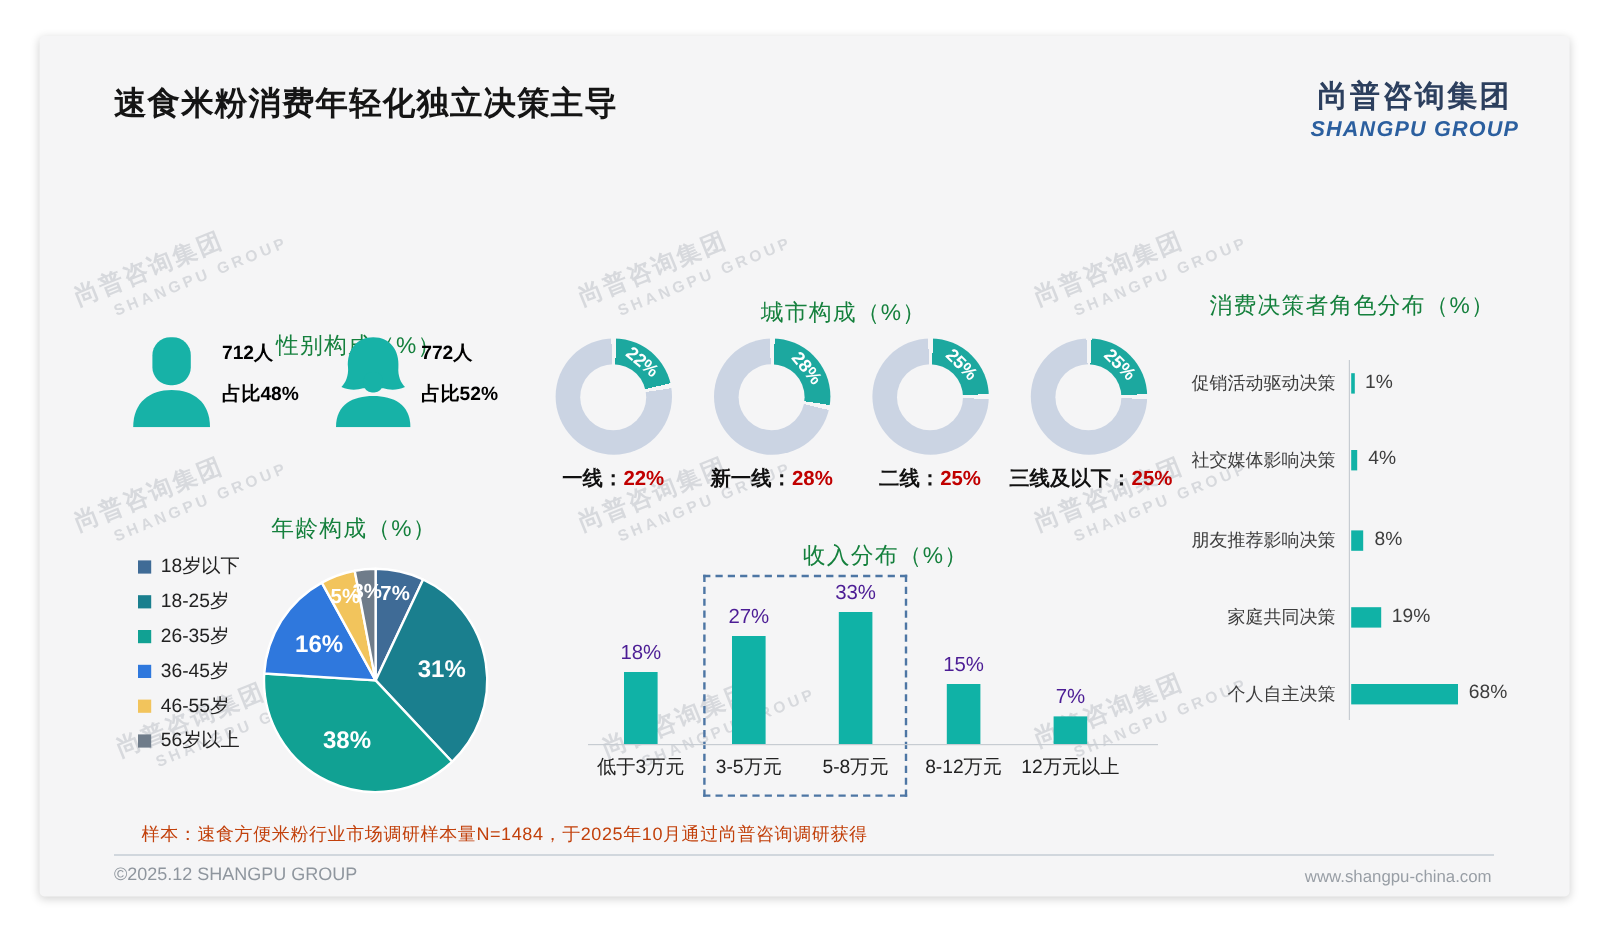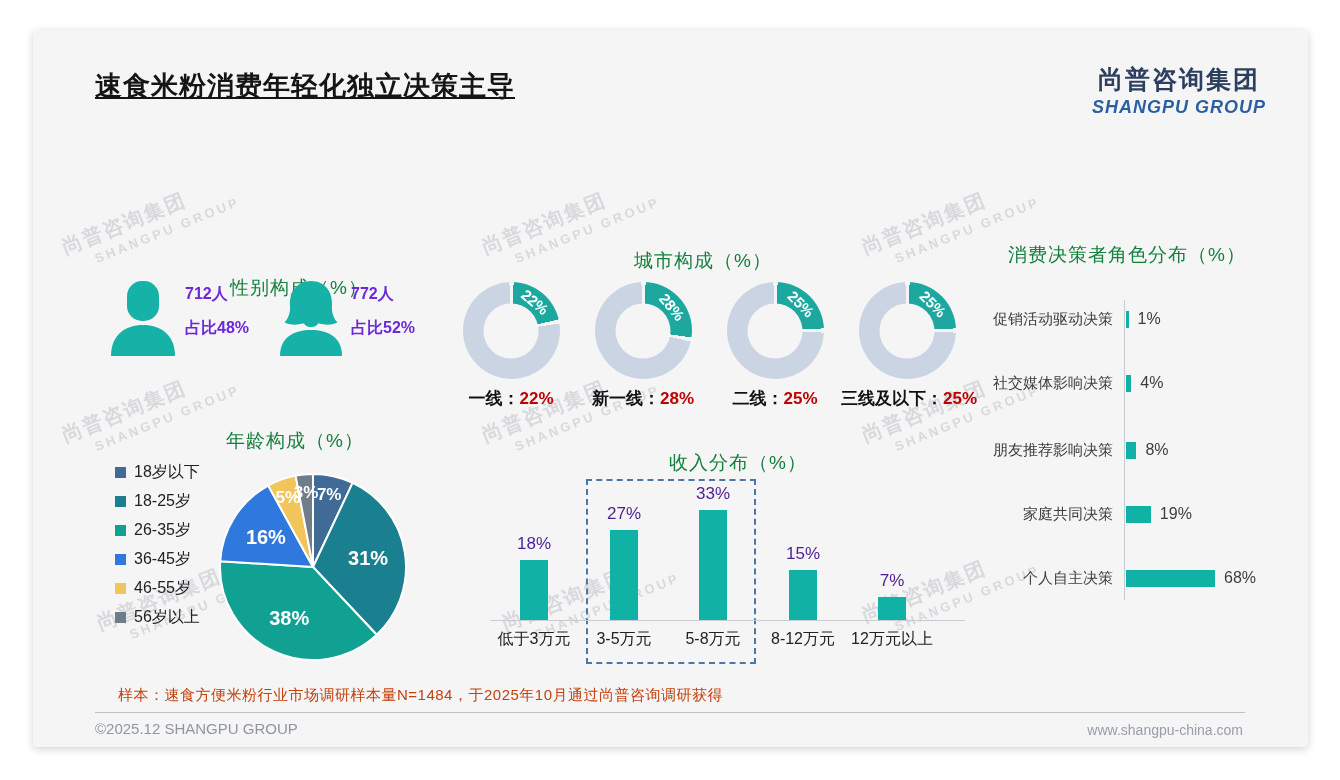--- a/index.html
+++ b/index.html
@@ -19,33 +19,33 @@
   .wm-layer{position:absolute;inset:0;z-index:1;pointer-events:none;}
   .wm{
     position:absolute;transform:translate(-50%,-50%) rotate(-22deg);
     color:rgba(122,130,143,0.24);text-align:left;white-space:nowrap;
   }
   .wm .cn{font-size:20px;font-weight:bold;letter-spacing:2px;}
   .wm .en{font-size:13px;font-weight:bold;letter-spacing:3px;margin-left:26px;margin-top:1px;}
   
   .page-title{
     position:absolute;left:62px;top:38px;margin:0;
-    font-size:27px;font-weight:bold;color:#151515;letter-spacing:1px;text-decoration:underline;
+    font-size:27px;font-weight:bold;color:#151515;letter-spacing:1px;
   }
   .logo{position:absolute;left:1050px;top:33px;width:192px;text-align:center;}
   .logo .cn{font-size:25px;font-weight:bold;color:#2c3f5e;letter-spacing:2px;}
   .logo .en{font-size:18px;font-weight:bold;font-style:italic;color:#2b5f9f;letter-spacing:1px;margin-top:1px;}
   .main-title{
     position:absolute;left:0;top:132px;width:1254px;text-align:center;
     font-size:24px;font-weight:bold;color:#111;letter-spacing:1px;
   }
   .sec-title{position:absolute;font-size:19px;font-weight:normal;color:#15803d;letter-spacing:1px;}
   
   .g-icon{position:absolute;width:66px;height:76px;}
-  .g-txt{position:absolute;font-size:16px;font-weight:bold;color:#6d28d9;}
+  .g-txt{position:absolute;font-size:16px;font-weight:bold;color:#000000;}
   
   .donut-row{position:absolute;left:412px;top:252px;width:540px;display:flex;}
   .donut-item{width:132px;text-align:center;}
   .donut{position:relative;width:97px;height:97px;border-radius:50%;margin:0 auto;}
   .donut-hole{
     position:absolute;left:50%;top:50%;width:55px;height:55px;border-radius:50%;
     background:#f5f5f6;transform:translate(-50%,-50%);
   }
   .donut-val{position:absolute;font-size:15px;font-weight:bold;color:#fff;white-space:nowrap;}
   .donut-cap{margin-top:8px;font-size:17px;font-weight:bold;color:#111;white-space:nowrap;}

